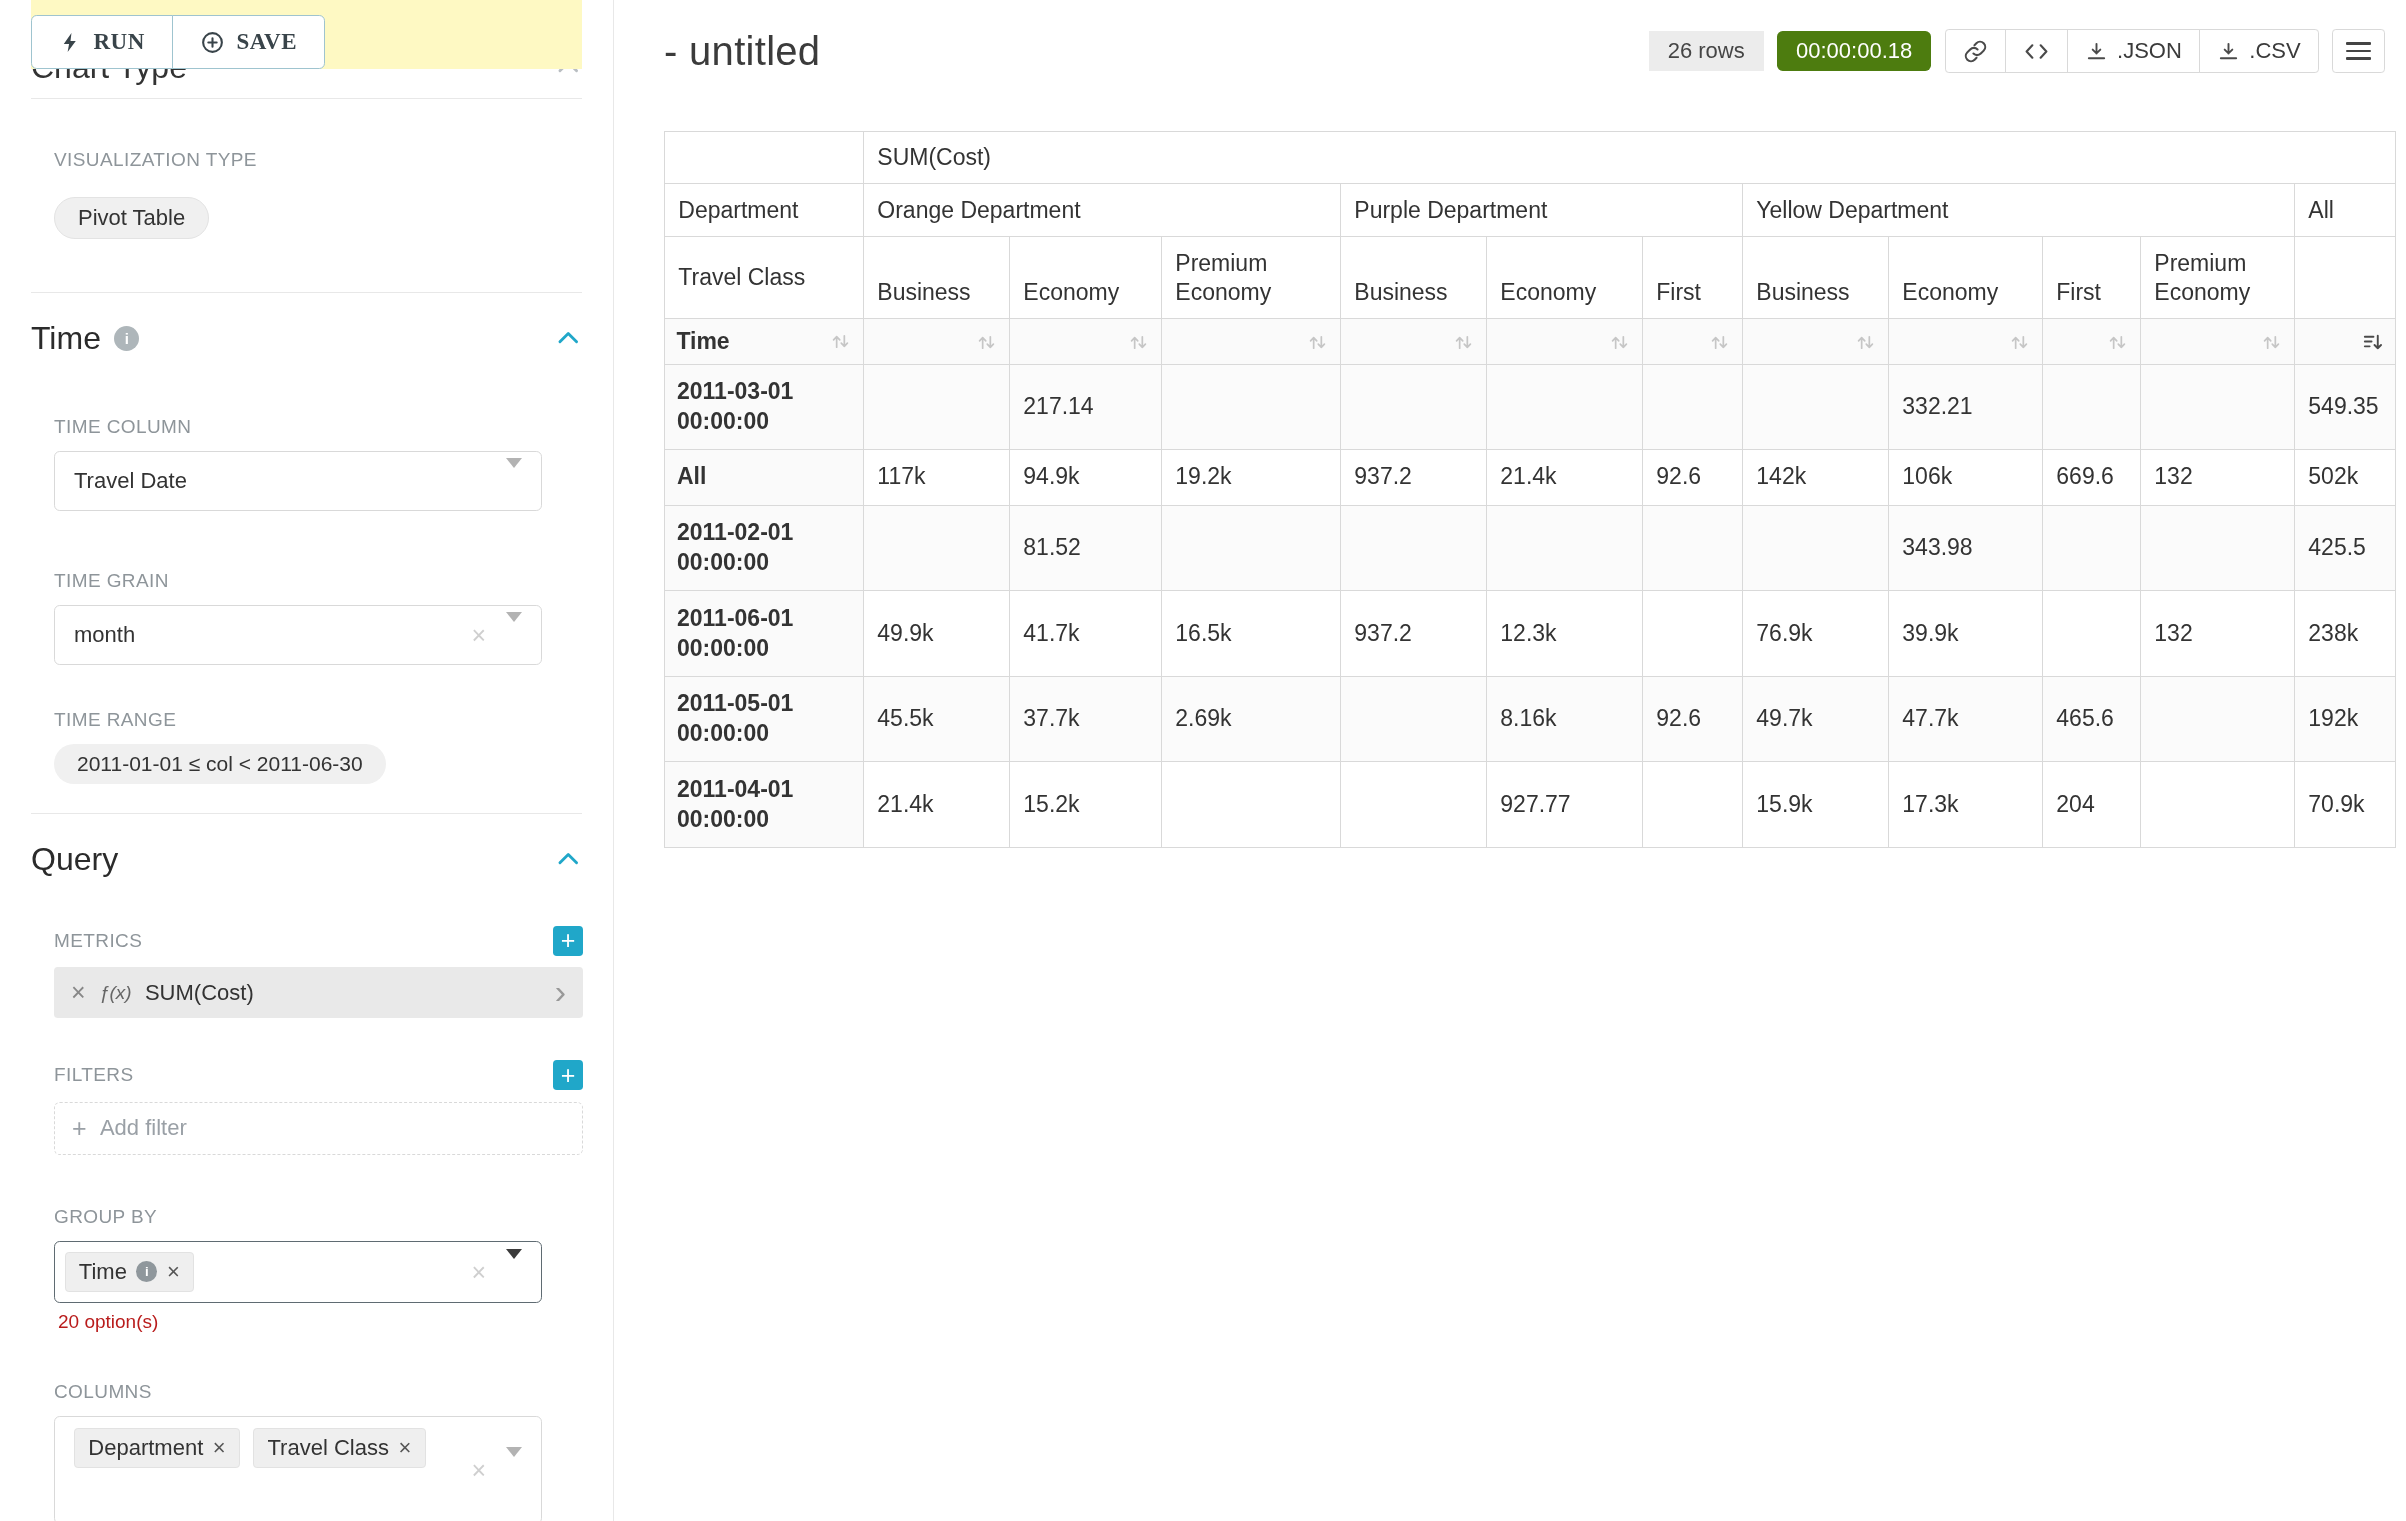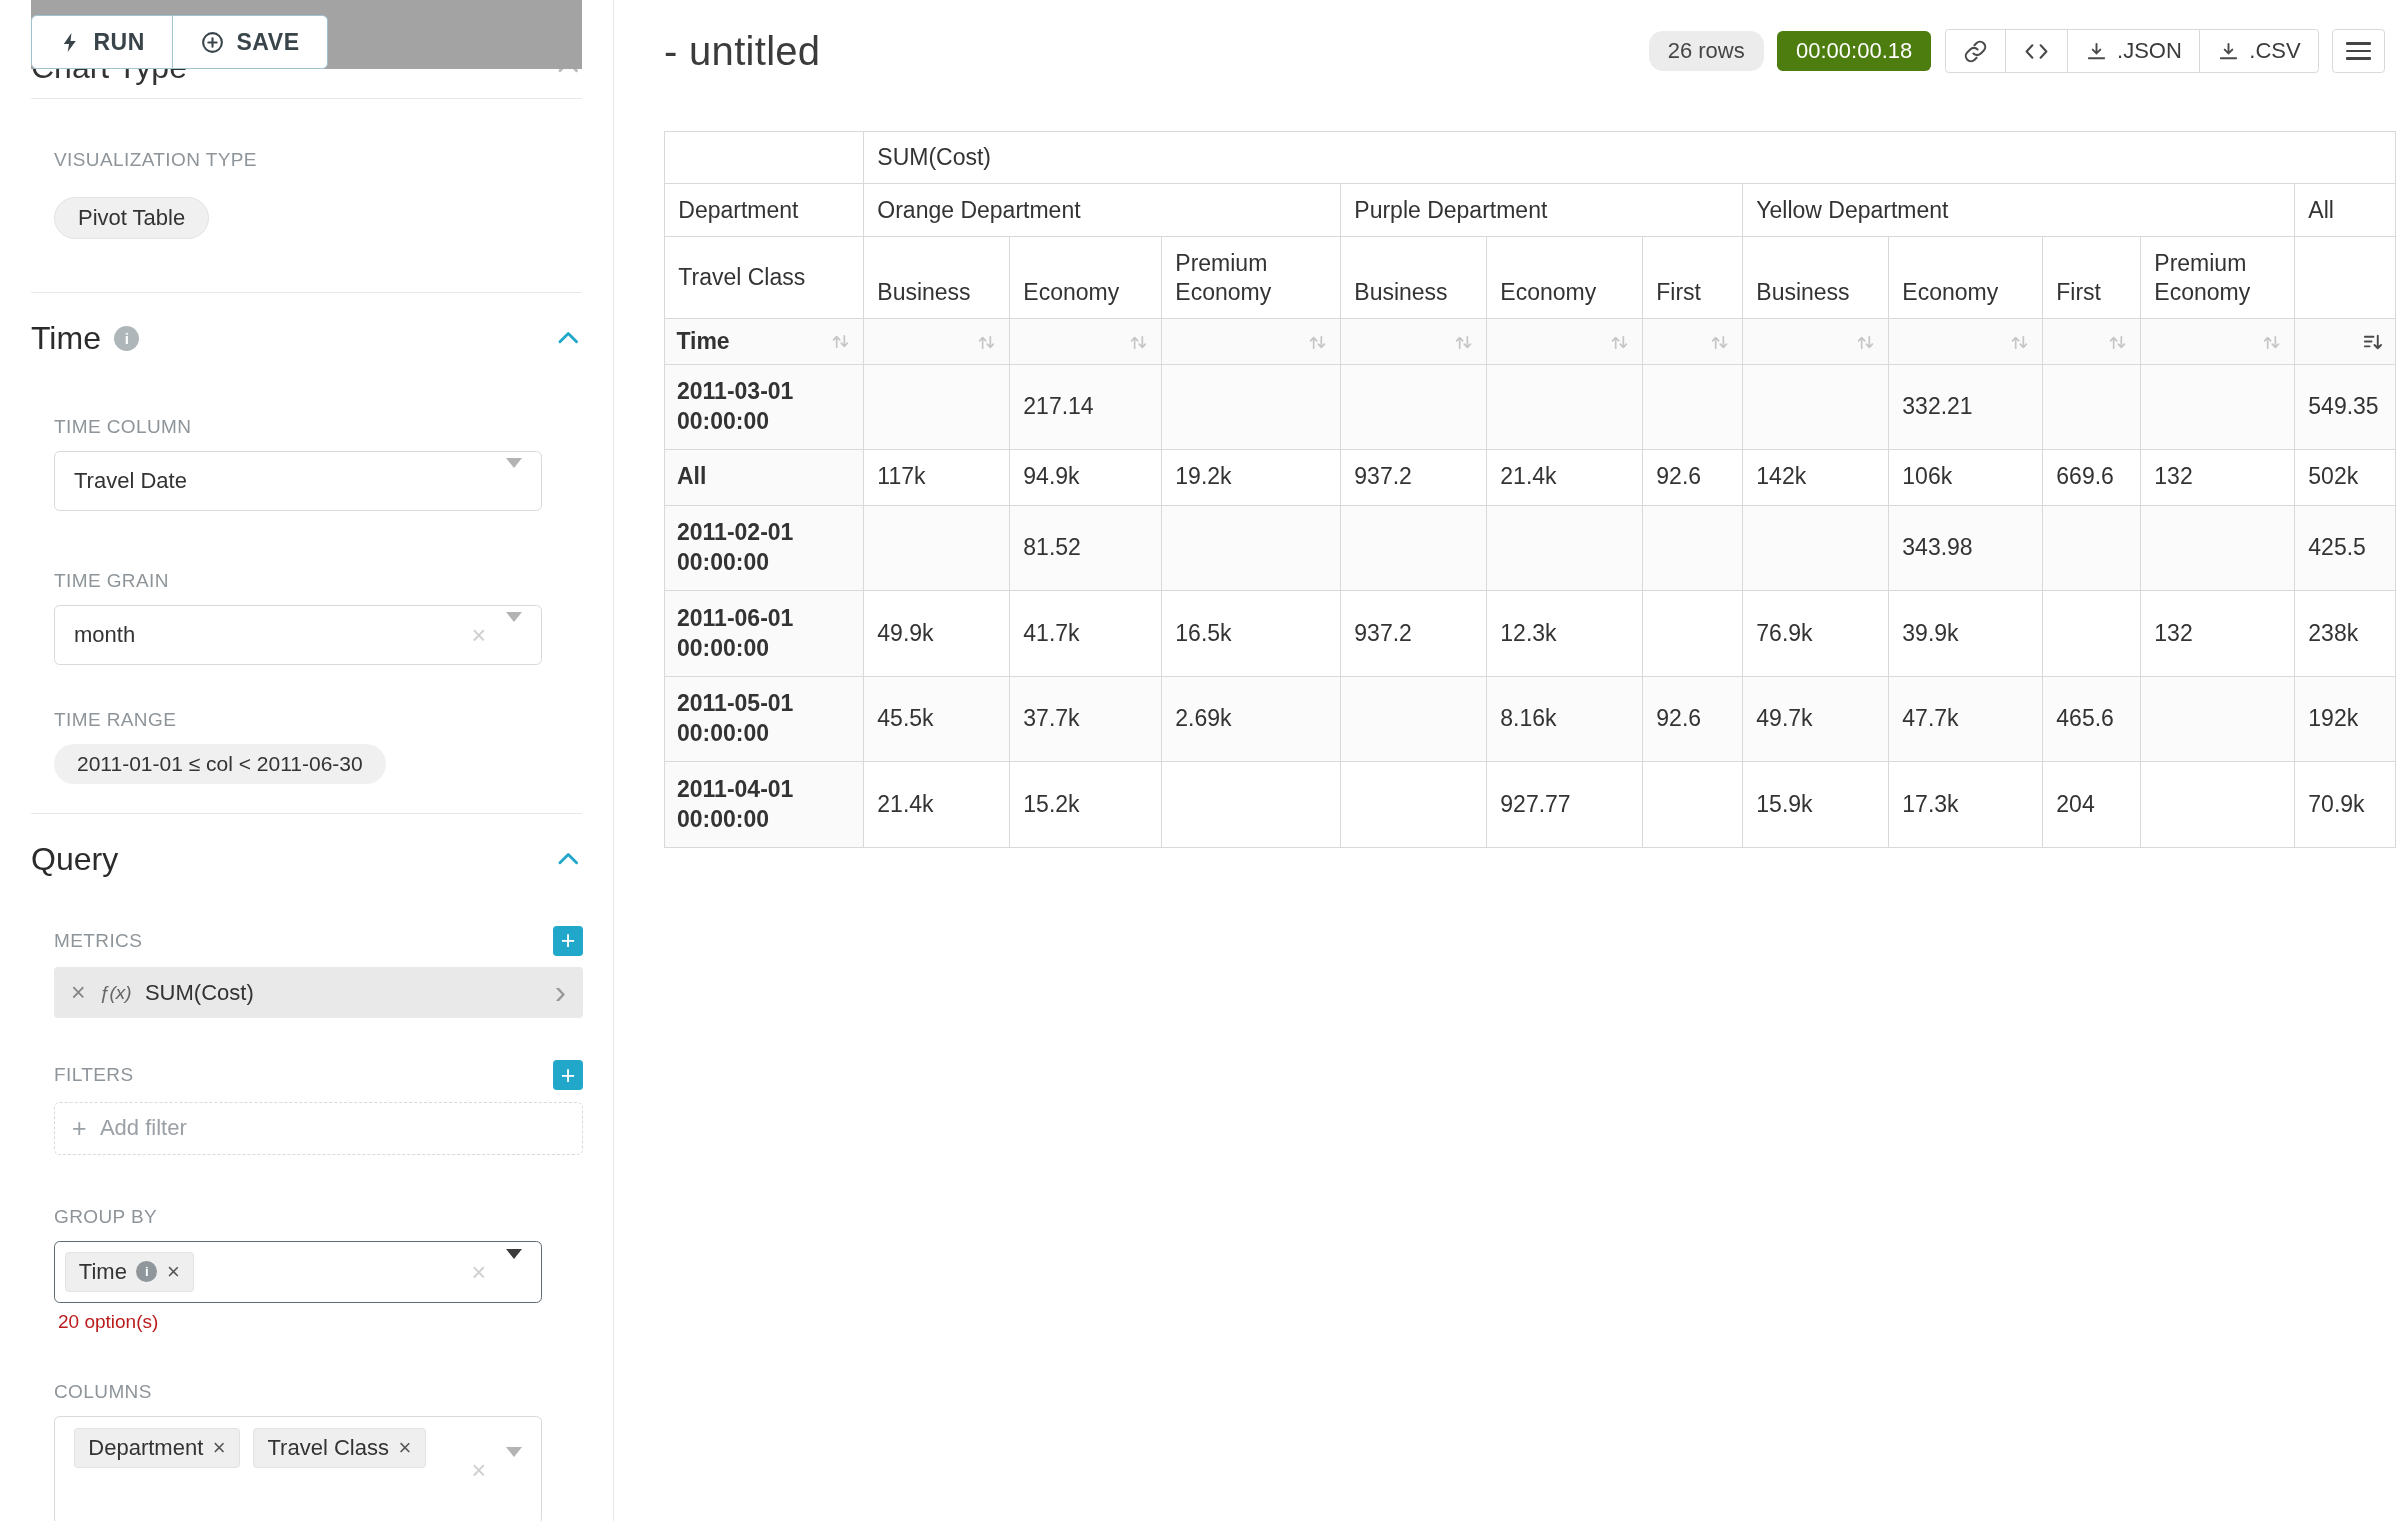--- a/index.html
+++ b/index.html
@@ -5,21 +5,21 @@
   * { box-sizing: border-box; }
   html,body { margin:0; padding:0; }
   body {
     width:2406px; height:1522px; overflow:hidden; background:#fff;
     font-family:"Liberation Sans","DejaVu Sans",sans-serif; color:#333;
     display:flex;
   }
   
   .sidebar { position:relative; width:614px; min-width:614px; height:1522px;
     border-right:1px solid #e8e8e8; padding:0 31px; overflow:hidden; }
-  .topbar { position:relative; z-index:2; background:#a3a3a3; padding-top:15px; height:69px; }
+  .topbar { position:relative; z-index:2; background:#fef9c3; padding-top:15px; height:69px;font-family:Liberation Serif, serif; }
   .btn-group { display:inline-flex; }
   .btn { display:inline-flex; align-items:center; gap:11.4px; height:54px; padding:0 27px;
     background:#fff; border:1px solid #9fc4cf; font-family:inherit; font-size:23px; font-weight:600;
     color:#39444a; letter-spacing:0.6px; cursor:pointer; }
   .btn.run { border-radius:5.7px 0 0 5.7px; }
   .btn.save { border-radius:0 5.7px 5.7px 0; margin-left:-1px; }
   .clipped-heading { position:relative; z-index:1; display:flex; justify-content:space-between;
     align-items:center; margin-top:-23px; font-size:32px; color:#333; height:42px; }
   hr.divider { border:none; height:1px; background:#e8e8e8; margin:9.5px 0 0; }
   .ctl-label { font-size:19px; letter-spacing:0.4px; color:#8e959a; margin-left:23px; font-weight:400; }
@@ -62,21 +62,21 @@
   .hint { font-size:19px; color:#b91c1c; margin:7.6px 0 0 27px; }
   .columns-select { height:108px; align-items:flex-start; padding-top:11.4px; }
   .columns-select .chips { display:flex; gap:13.3px; }
   .columns-select .sel-caret, .columns-select .sel-clear { top:50%; }
   
   main { flex:1; padding-left:50px; }
   .main-header { display:flex; align-items:center; margin-top:28.5px; padding-right:21px; }
   h1.page-title { font-size:40px; font-weight:500; color:#3b3b3b; margin:0; letter-spacing:0.3px; }
   .header-right { margin-left:auto; display:flex; align-items:center; gap:13.3px; }
   .rows-badge { height:40px; display:inline-flex; align-items:center; padding:0 19px; background:#ececec;
-    border-radius:14px; font-size:22px; color:#454545; }
+    border-radius:0; font-size:22px; color:#454545; }
   .timer-badge { height:40px; display:inline-flex; align-items:center; padding:0 19px; background:#4d7c0f;
     border-radius:5.7px; font-size:22px; color:#fff; }
   .icon-group { display:flex; }
   .icon-group button { display:inline-flex; align-items:center; gap:9.5px; height:44px; padding:0 17px;
     background:#fff; border:1px solid #d9d9d9; margin-left:-1px; font-family:inherit; font-size:22px;
     color:#3b3b3b; cursor:pointer; }
   .icon-group button:first-child { border-radius:3.8px 0 0 3.8px; margin-left:0; }
   .icon-group button:last-child { border-radius:0 3.8px 3.8px 0; }
   .menu-btn { height:44px; width:53px; background:#fff; border:1px solid #d9d9d9; border-radius:3.8px;
     display:inline-flex; align-items:center; justify-content:center; cursor:pointer; }

